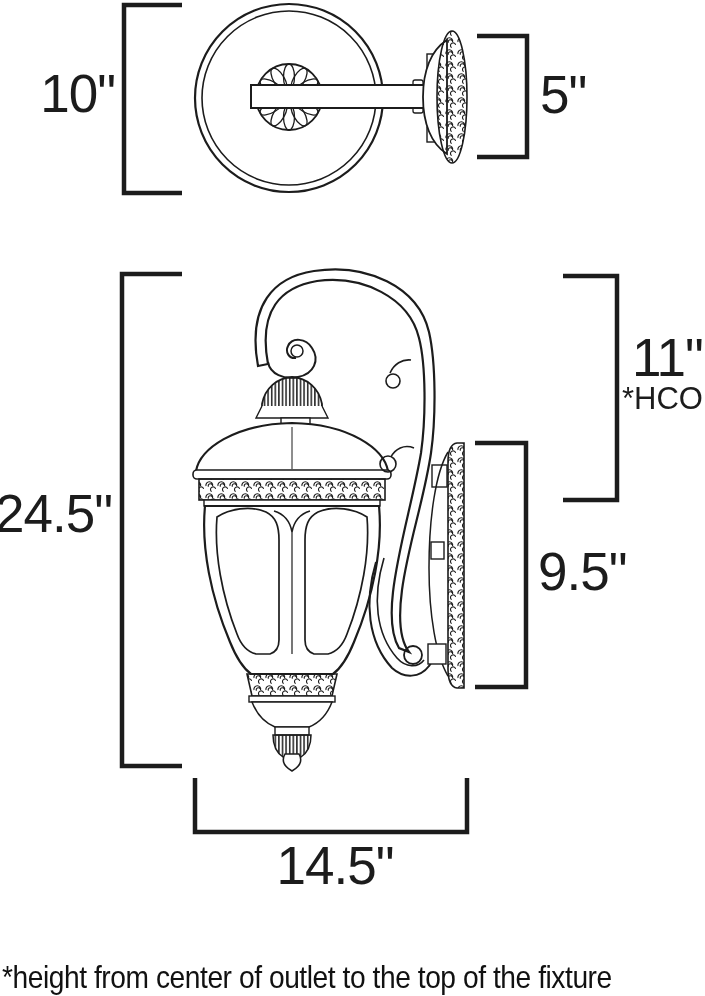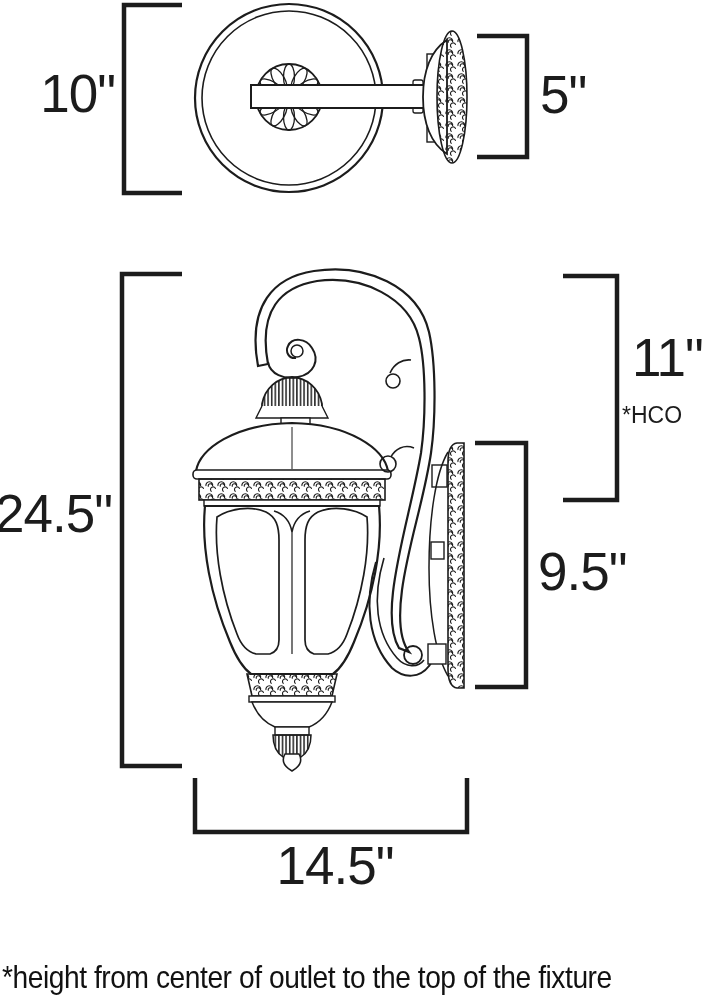--- a/index.html
+++ b/index.html
@@ -5,21 +5,21 @@
   html,body{margin:0;padding:0;background:#ffffff;}
   .canvas{
     position:relative;width:705px;height:996px;background:#ffffff;
     overflow:hidden;font-family:"Liberation Sans",sans-serif;color:#1c1c1c;
   }
   .canvas svg{position:absolute;left:0;top:0;}
   .dim{
     position:absolute;font-size:53px;line-height:1;color:#1c1c1c;
     white-space:nowrap;letter-spacing:-1px;
   }
-  .dim.small{font-size:23px;letter-spacing:0;margin-top:21px;}
+  .dim.small{font-size:31px;letter-spacing:0;}
   .footnote{
     position:absolute;left:2px;top:960px;font-size:32px;line-height:1.1;
     color:#111;white-space:nowrap;transform:scaleX(0.88);transform-origin:left center;
     letter-spacing:-0.5px;
   }
   .r{text-align:right;}
   .c{text-align:center;}
 </style>
 </head>
 <body>

